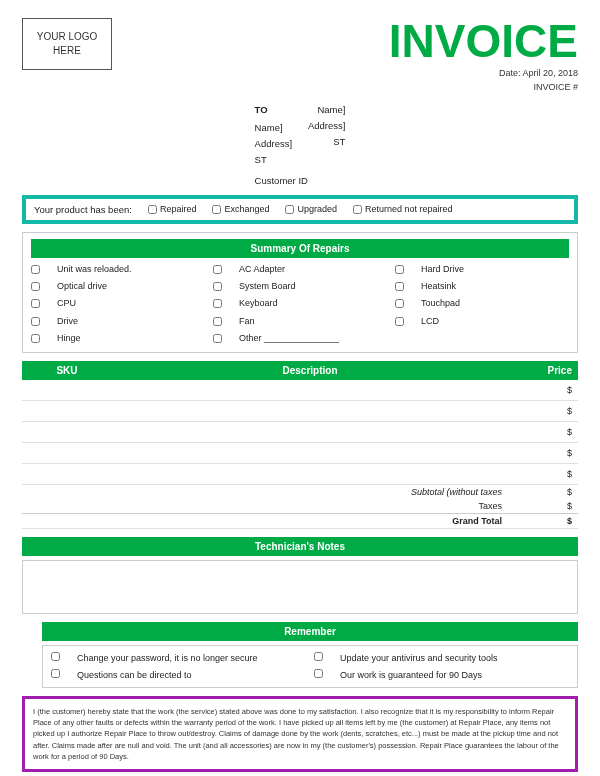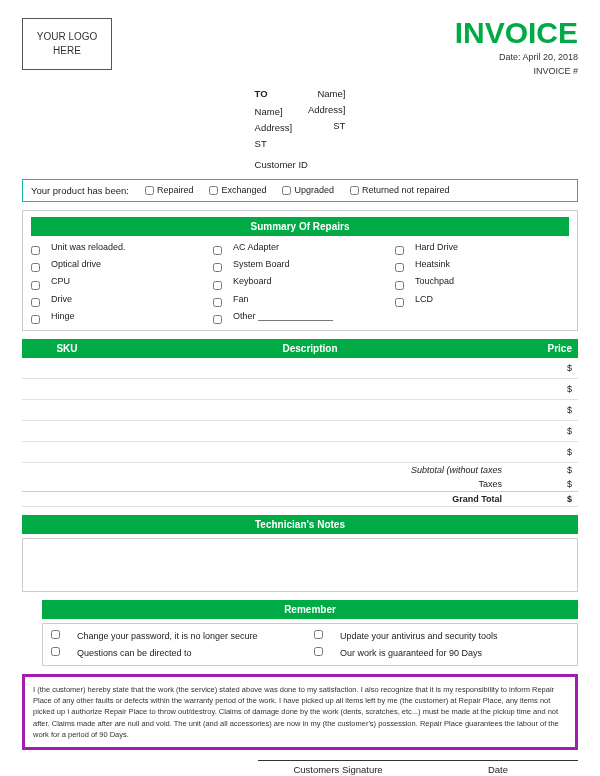--- a/index.html
+++ b/index.html
@@ -28,21 +28,21 @@
       height: 52px;
       display: flex;
       align-items: center;
       justify-content: center;
       line-height: 1.4;
     }
     .invoice-title-block {
       text-align: right;
     }
     .invoice-title {
-      font-size: 30px;
+      font-size: 46px;
       font-weight: bold;
       color: #00aa44;
       line-height: 1;
     }
     .invoice-meta {
       font-size: 9px;
       color: #333;
       margin-top: 4px;
     }
     .billing-row {
@@ -58,21 +58,21 @@
     .label-to {
       font-weight: bold;
       font-size: 9.5px;
       margin-bottom: 2px;
     }
     .customer-id {
       font-size: 9.5px;
       margin-top: 4px;
     }
     .product-status-row {
-      border: 1px solid #14b8a6;
+      border: 4px solid #14b8a6;
       padding: 5px 8px;
       display: flex;
       align-items: center;
       gap: 16px;
       font-size: 9.5px;
       margin-bottom: 8px;
       flex-wrap: wrap;
     }
     .product-status-label { font-weight: normal; }
     .checkbox-item {
@@ -100,22 +100,22 @@
       margin-bottom: 8px;
     }
     .repairs-grid {
       display: grid;
       grid-template-columns: 1fr 1fr 1fr;
       gap: 2px 8px;
       font-size: 9px;
     }
     .repair-item {
       display: flex;
-      align-items: flex-end;
-      gap: 11px;
+      align-items: center;
+      gap: 17px;
       line-height: 1.7;
     }
     .repair-item input[type=checkbox] {
       width: 9px; height: 9px; margin: 0;
     }
     .sku-table {
       width: 100%;
       border-collapse: collapse;
       margin-bottom: 0;
       font-size: 9px;

